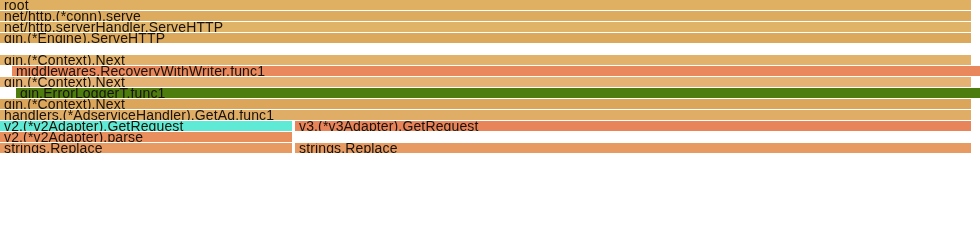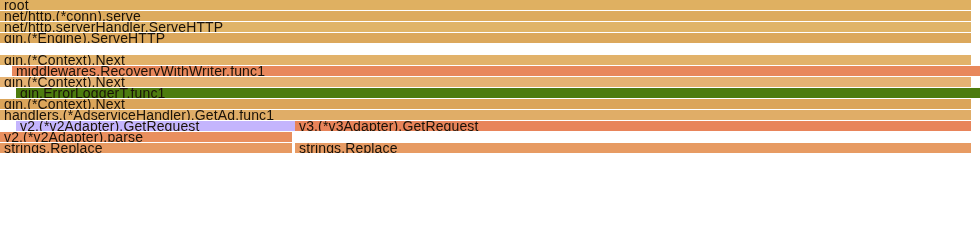--- a/index.html
+++ b/index.html
@@ -99,21 +99,21 @@
       <div class="frame" title="gin.(*Context).Next" style="left: 0px; width: 972px; background: rgb(219, 165, 90);">
         <span class="frame-label">gin.(*Context).Next</span>
       </div>
     </div>
     <div class="flame-row" style="top: 110px;">
       <div class="frame" title="handlers.(*AdserviceHandler).GetAd.func1" style="left: 0px; width: 972px; background: rgb(224, 173, 103);">
         <span class="frame-label">handlers.(*AdserviceHandler).GetAd.func1</span>
       </div>
     </div>
     <div class="flame-row" style="top: 121px;">
-      <div class="frame" title="v2.(*v2Adapter).GetRequest" style="left: 16px; width: 293px; background: #c4b5fd;">
+      <div class="frame" title="v2.(*v2Adapter).GetRequest" style="left: 0px; width: 293px; background: #5eead4;">
         <span class="frame-label">v2.(*v2Adapter).GetRequest</span>
       </div>
       <div class="frame" title="v3.(*v3Adapter).GetRequest" style="left: 295px; width: 677px; background: rgb(232, 132, 90); text-decoration: underline;">
         <span class="frame-label">v3.(*v3Adapter).GetRequest</span>
       </div>
     </div>
     <div class="flame-row" style="top: 132px;">
       <div class="frame" title="v2.(*v2Adapter).parse" style="left: 0px; width: 293px; background: rgb(233, 143, 94);">
         <span class="frame-label">v2.(*v2Adapter).parse</span>
       </div>

